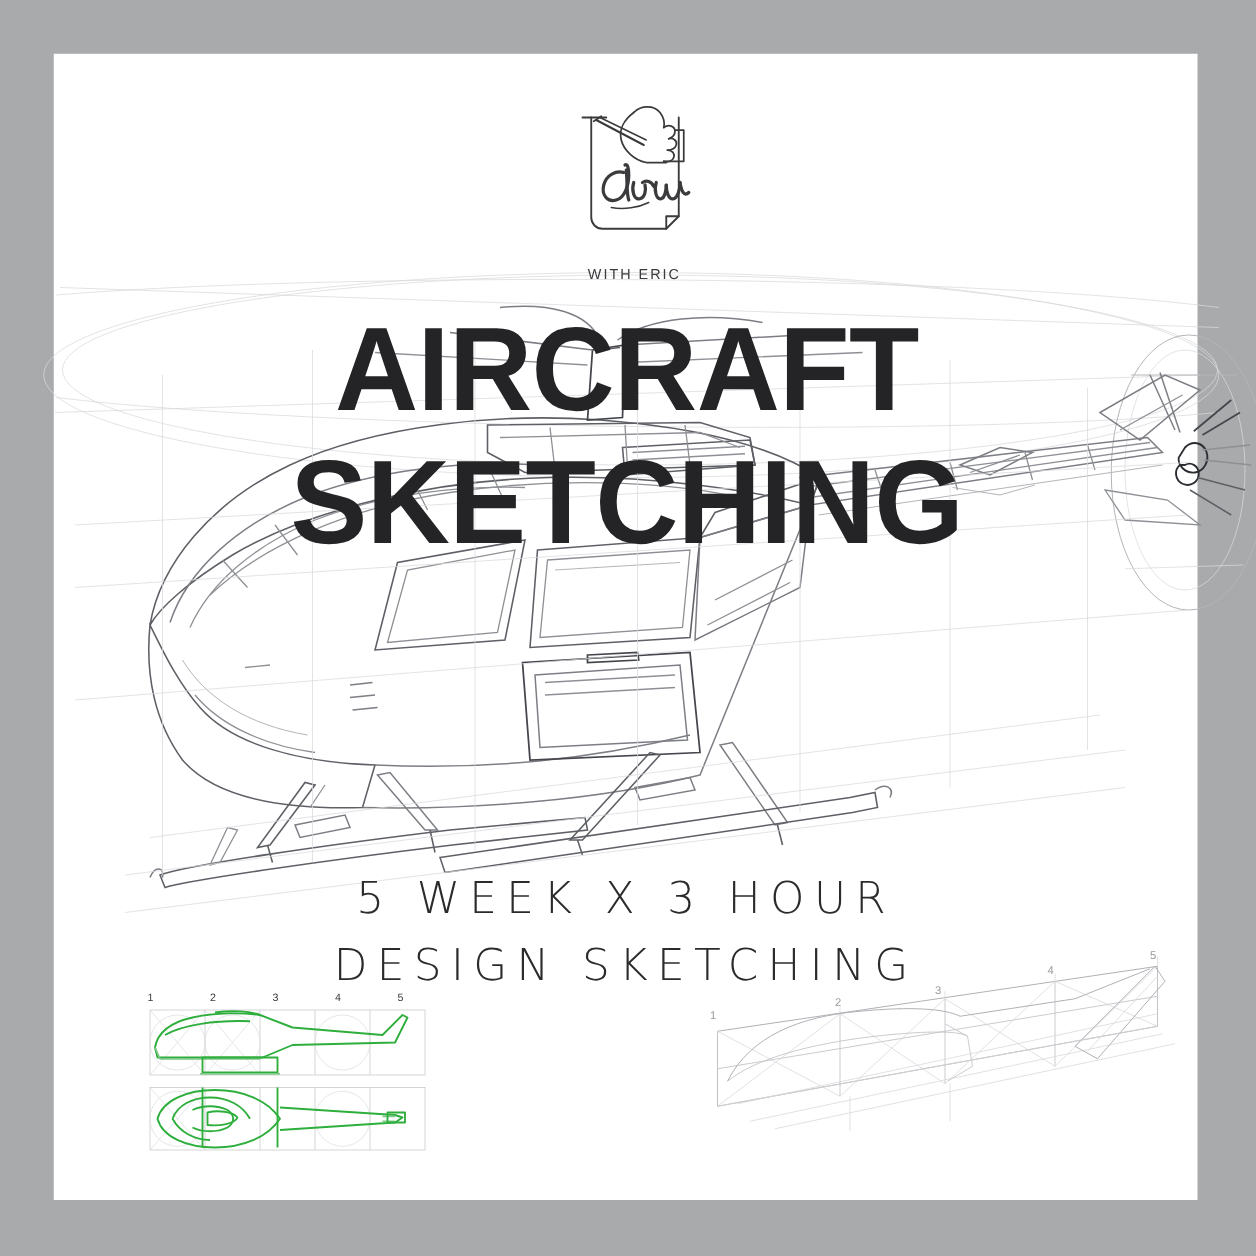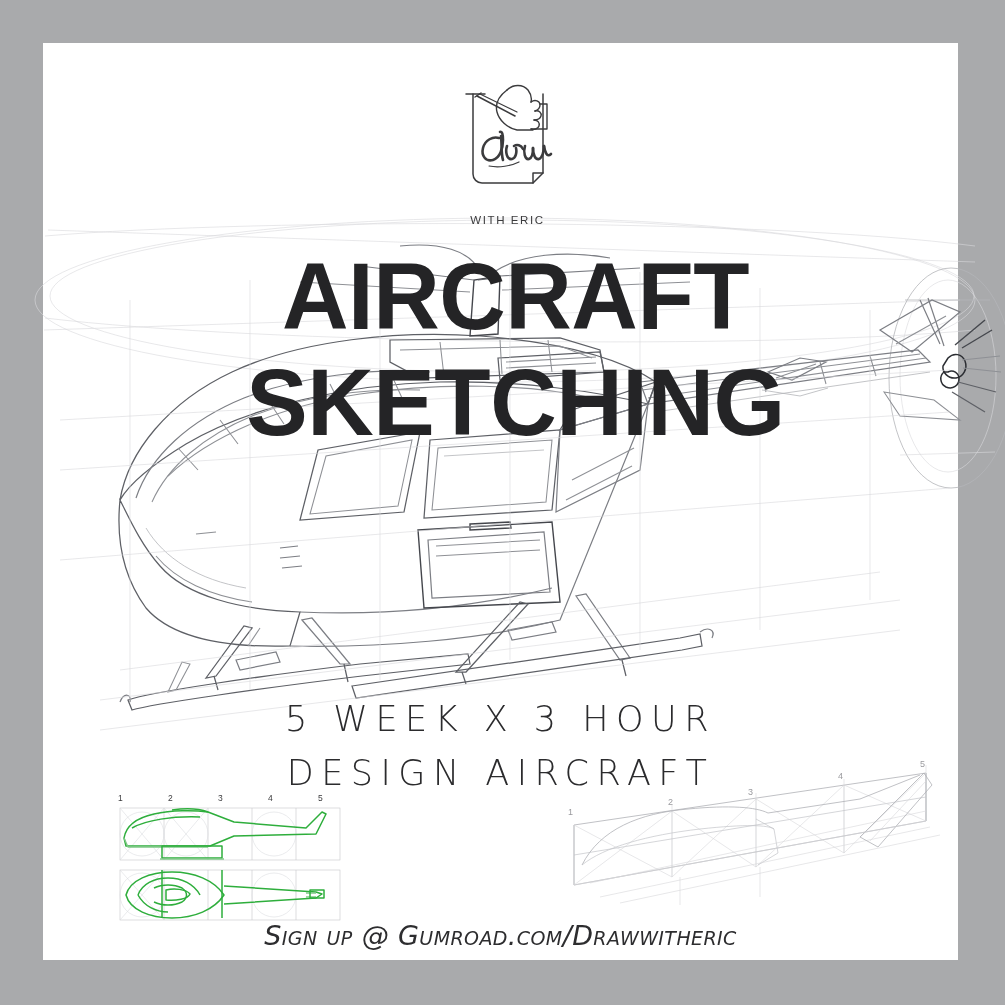--- a/index.html
+++ b/index.html
@@ -39,21 +39,21 @@
     position:absolute;left:0;top:112px;width:105px;
     text-align:center;
     font-size:11.5px;
     letter-spacing:1.6px;
     color:#3b3b3d;
     font-family:"Liberation Sans","DejaVu Sans",sans-serif;
     margin-top:24px;
   }
   
   .headline{
-    position:absolute;left:58px;top:250px;width:915px;
+    position:absolute;left:44px;top:250px;width:915px;
     text-align:center;
     color:#242426;
     font-family:"Liberation Sans","DejaVu Sans",sans-serif;
     font-weight:bold;
     line-height:0.97;
     z-index:6;
   }
   .hl-line{
     display:block;
     font-size:95px;
@@ -321,21 +321,21 @@
     <div class="logo-sub">WITH ERIC</div>
   </div>
 
   <div class="headline">
     <span class="hl-line hl-1">AIRCRAFT</span>
     <span class="hl-line hl-2">SKETCHING</span>
   </div>
 
   <div class="subtitle">
     <span class="sub-line">5 WEEK X 3 HOUR</span>
-    <span class="sub-line">DESIGN AIRCRAFT</span>
+    <span class="sub-line">DESIGN SKETCHING</span>
   </div>
 
   <div class="greenbox">
     <svg viewBox="0 0 240 140" xmlns="http://www.w3.org/2000/svg">
       <defs>
         <style>
           .ggrid{fill:none;stroke:#c6c7ca;stroke-width:0.6;}
           .gcirc{fill:none;stroke:#dcdde0;stroke-width:0.6;}
           .gln{fill:none;stroke:#2eae3c;stroke-width:1.5;stroke-linejoin:round;}
           .glnl{fill:none;stroke:#7fc887;stroke-width:1.4;stroke-linejoin:round;}
@@ -423,17 +423,14 @@
 
       <path class="p3" d="M300 82 L 364 18 L 372 30 L 318 92 Z"></path>
       <path class="p2" d="M310 86 L 366 26"></path>
 
       <path class="p2" d="M14 130 L 366 66"></path>
       <path class="p2" d="M60 148 L 380 80"></path>
       <path class="p2" d="M120 122 L 120 150 M200 112 L 200 142"></path>
     </svg>
   </div>
 
-  <div class="footer">
-    <span>Sign up @ Gumroad.com/Drawwitheric</span>
-  </div>
 
 </div>
 
 </body></html>

